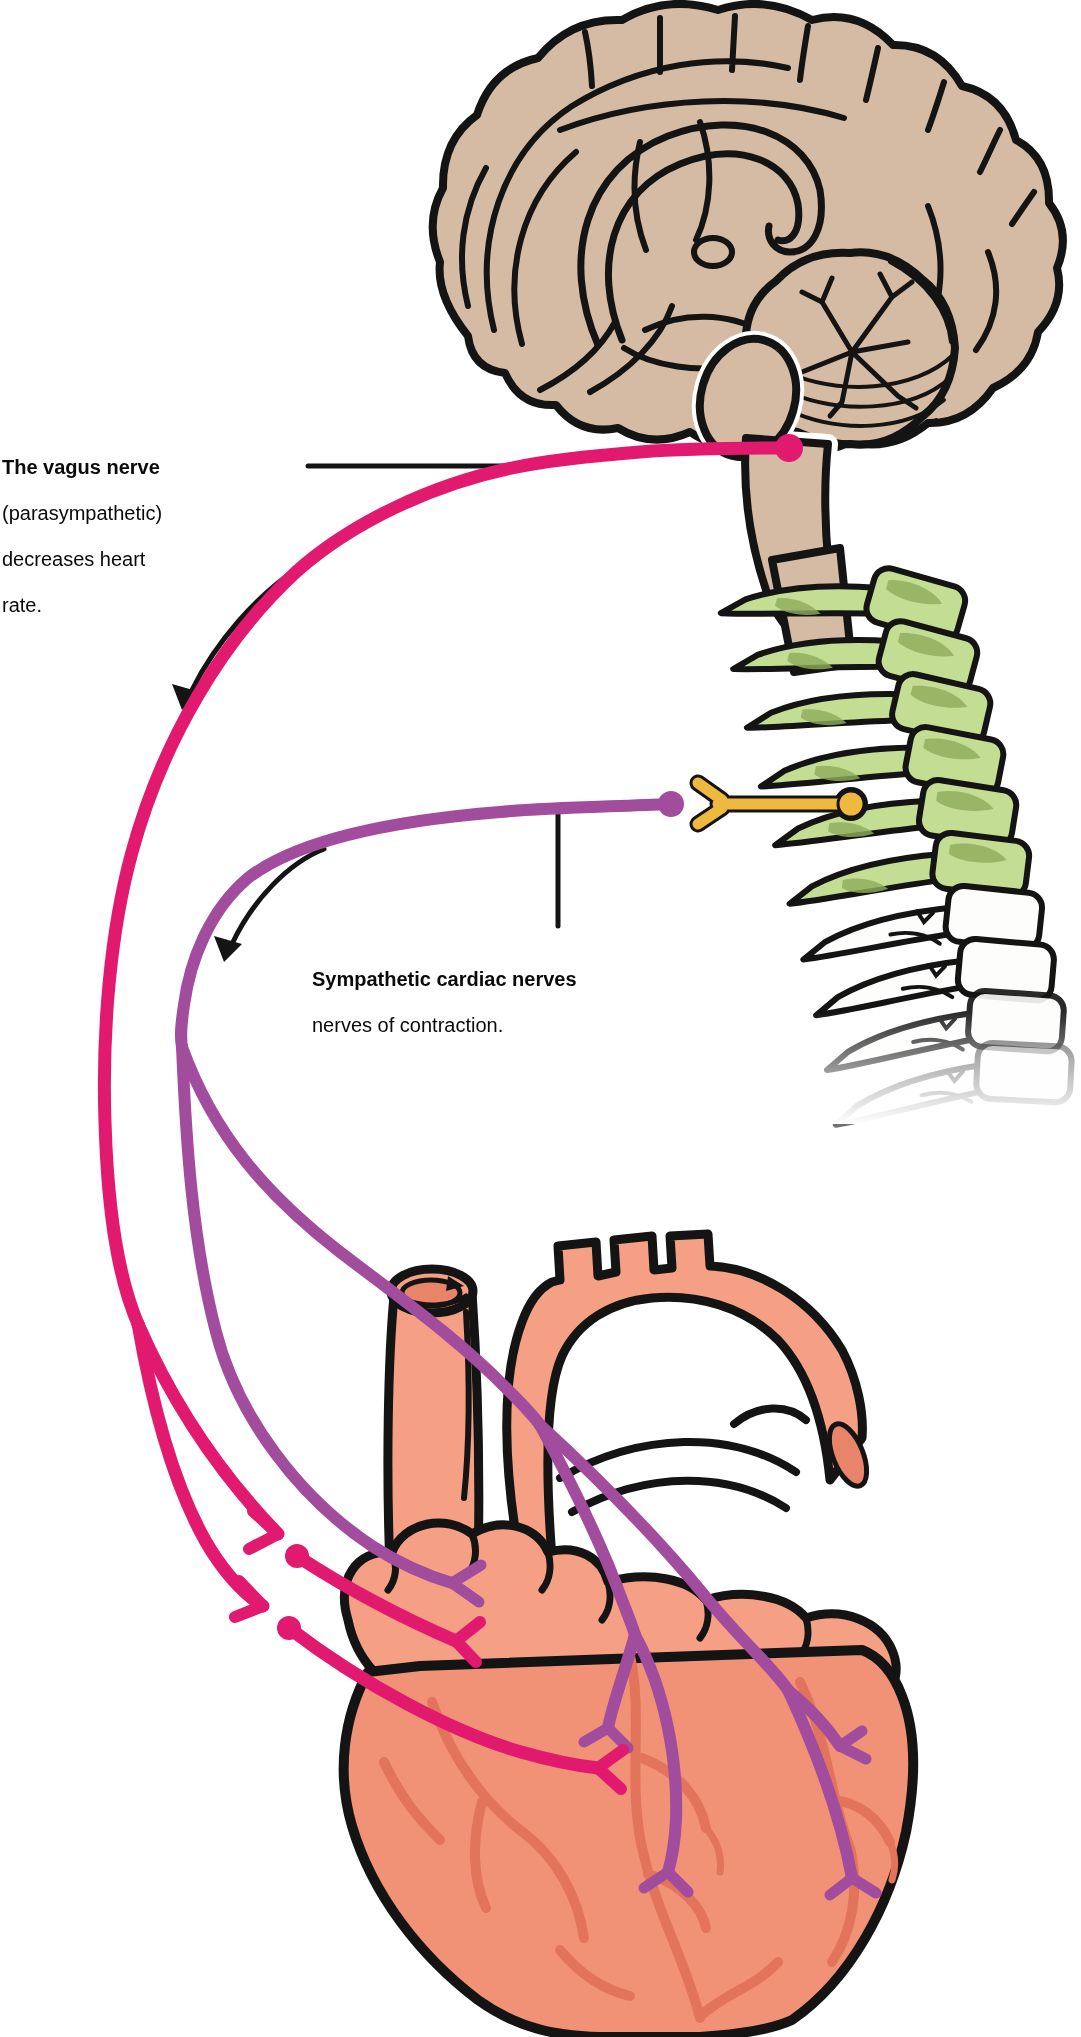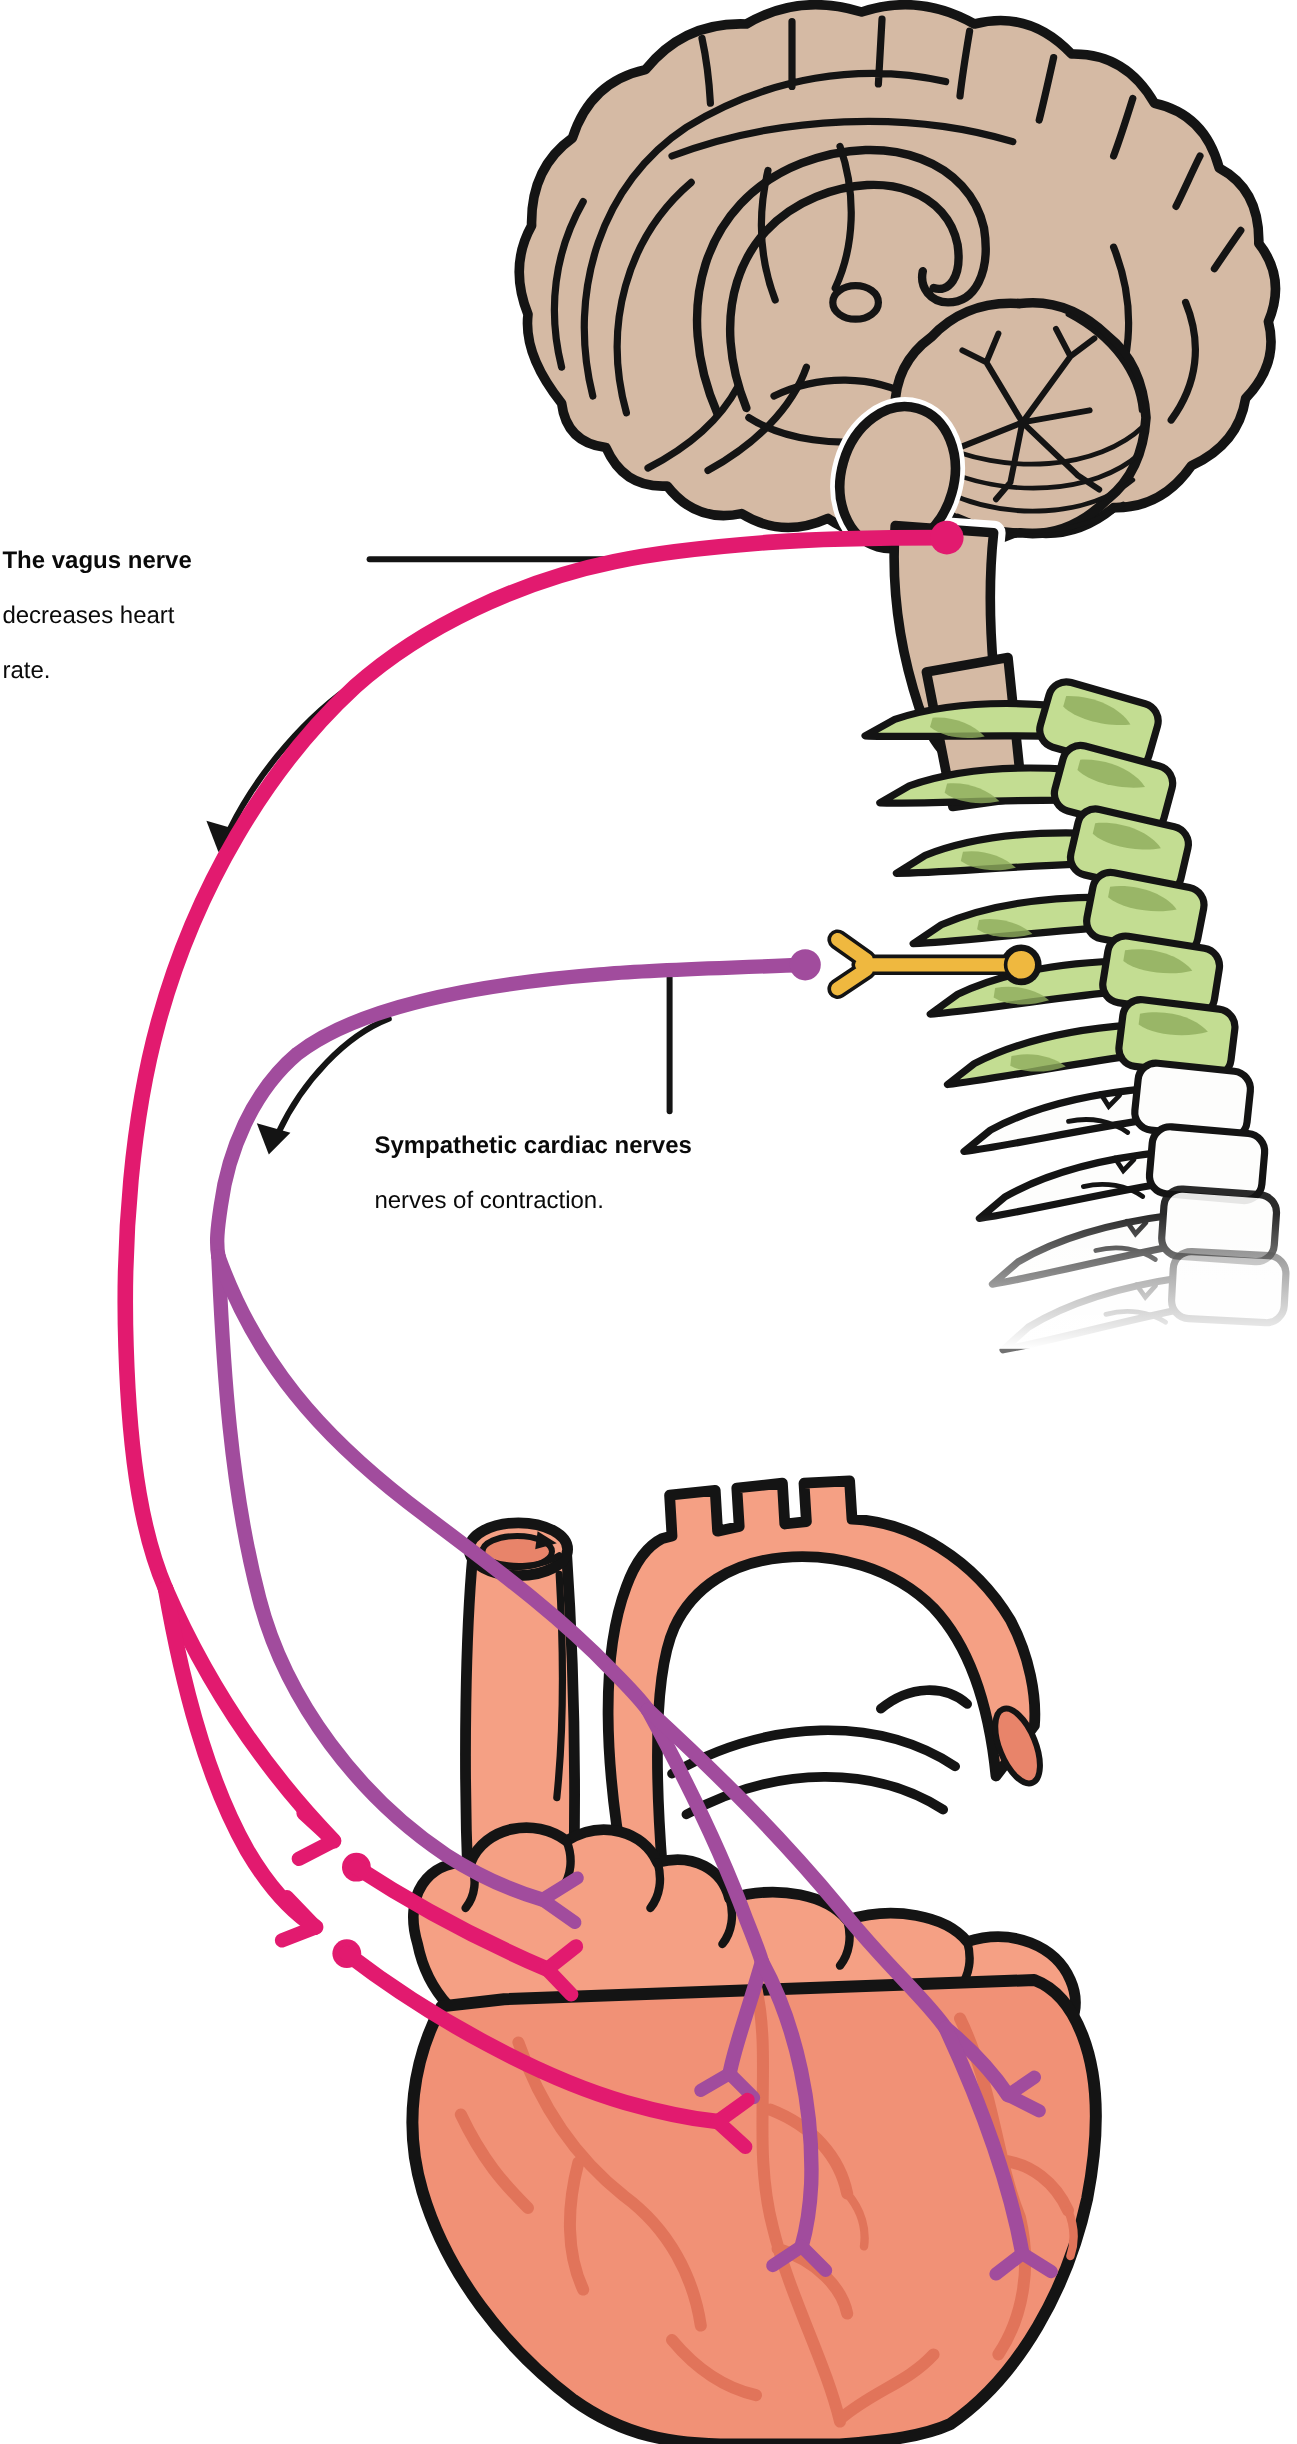--- a/index.html
+++ b/index.html
@@ -238,20 +238,21 @@
     <path class="pink prong" d="M 263,1606 L 239,1581 M 263,1606 L 235,1617"></path>
     <circle class="pinkfill" cx="289" cy="1628" r="12"></circle>
     <path class="pink" d="M 289,1628 C 362,1684 452,1732 521,1752 C 556,1762 580,1766 598,1768"></path>
     <path class="pink prong" d="M 598,1768 L 623,1750 M 598,1768 L 621,1789"></path>
     <circle class="pinkfill" cx="789" cy="448" r="14"></circle>
   </g>
 </svg>
 
 <div class="label" style="left:2px; top:444px;">
   <div class="b">The vagus nerve</div>
+  <div>(parasympathetic)</div>
   <div>decreases heart</div>
   <div>rate.</div>
 </div>
 
-<div class="label" style="left:312px; top:932px;">
+<div class="label" style="left:312px; top:956px;">
   <div class="b">Sympathetic cardiac nerves</div>
   <div>nerves of contraction.</div>
 </div>
 
 </body></html>

